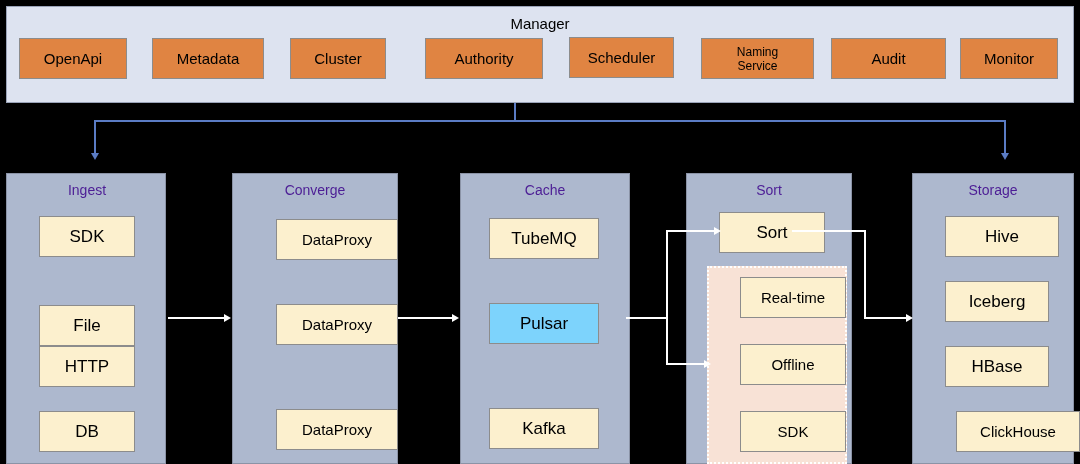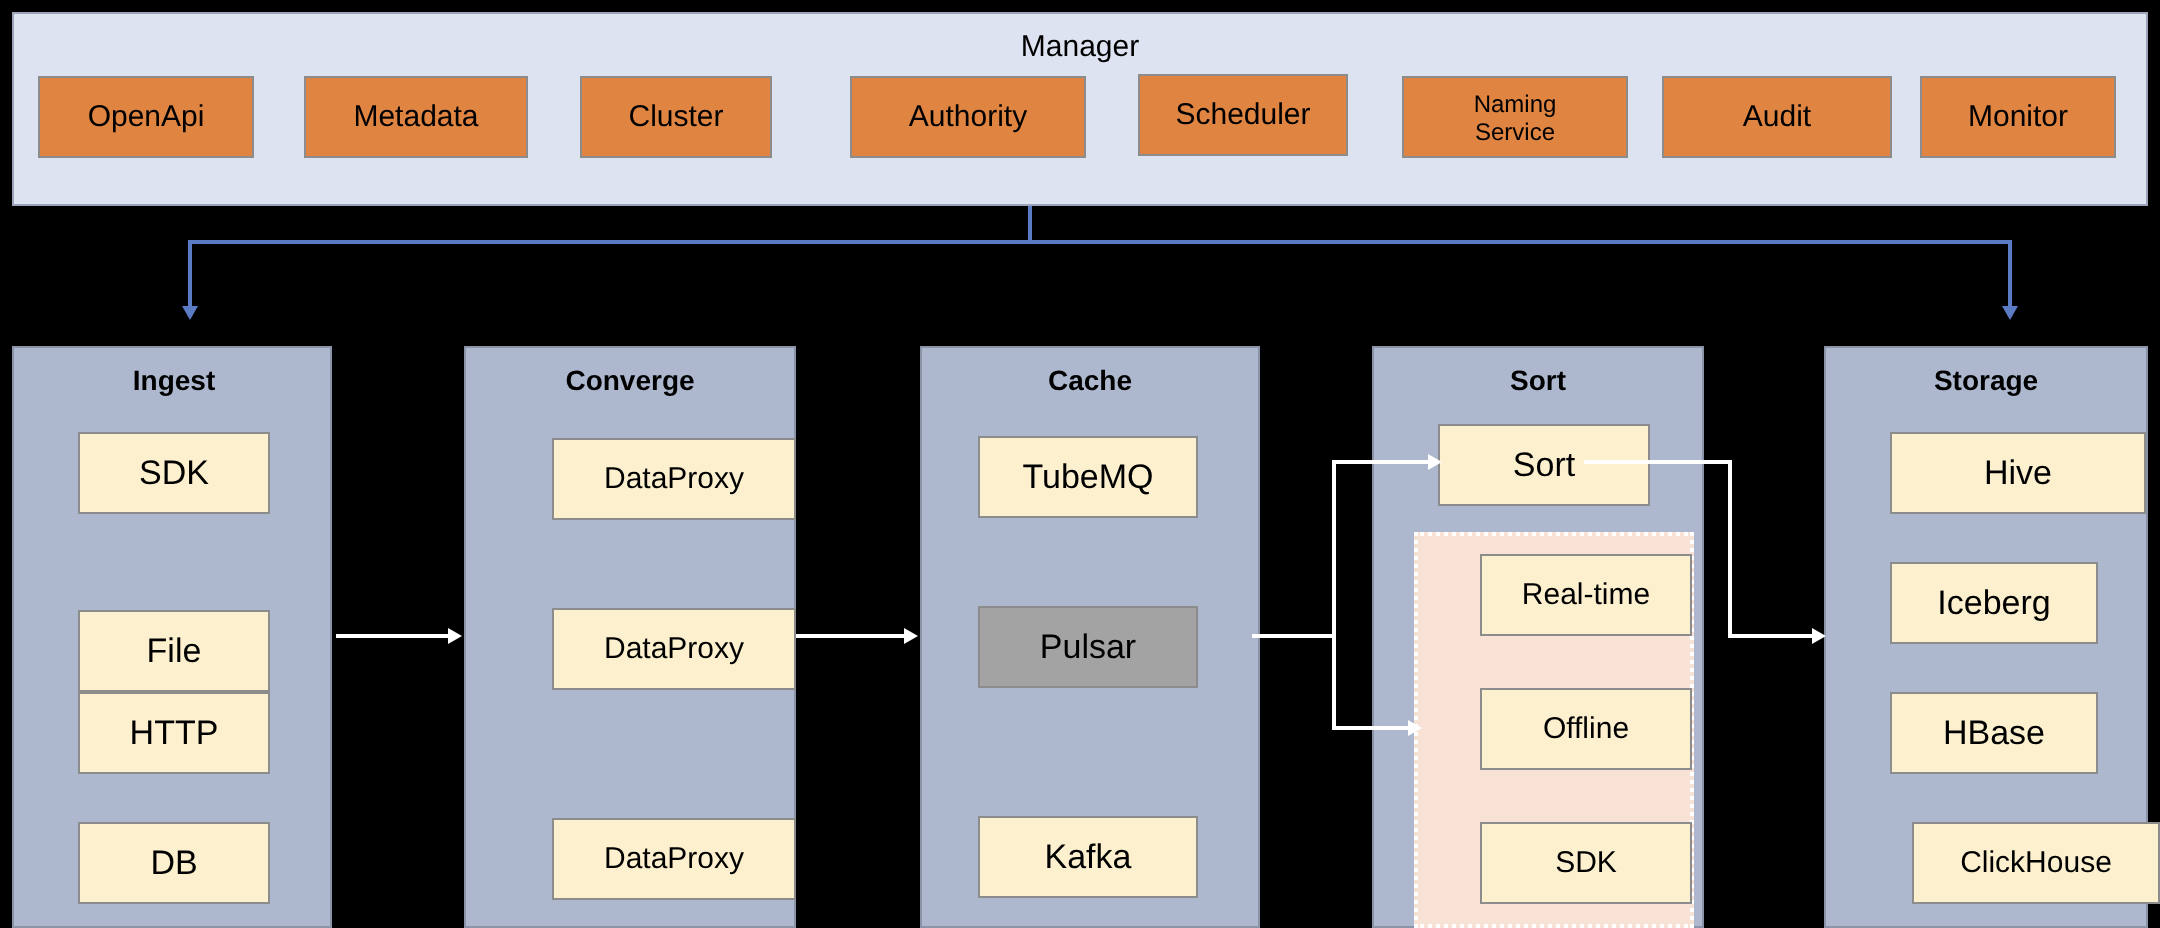--- a/index.html
+++ b/index.html
@@ -65,39 +65,38 @@
     border: 1px solid #8b93a6;
     box-sizing: border-box;
   }
   .col-title {
     position: absolute;
     left: 4px;
     top: 8px;
     width: calc(100% - 8px);
     text-align: center;
     font-size: 14px;
-    color: #000000;
+    color: #4c1d95;
     line-height: 17px;
-    font-weight: bold;
   }
   .node {
     position: absolute;
     height: 41px;
     background: #fcf0ce;
     border: 1px solid #8c8c8c;
     box-sizing: border-box;
     display: flex;
     align-items: center;
     justify-content: center;
     font-size: 17px;
     color: #000000;
     z-index: 3;
   }
   .node.accent {
-    background: #a3a3a3;
+    background: #7dd3fc;
   }
   .node.small { font-size: 15px; margin-left: 21px; }
 
   
   .subpanel {
     position: absolute;
     background: #f8e2d6;
     border: 2px dotted #ffffff;
     box-sizing: border-box;
     z-index: 1;
@@ -182,21 +181,21 @@
     <div class="node" style="left:32px; top:38px; width:106px;">Sort</div>
 
     <div class="subpanel" style="left:20px; top:92px; width:140px; height:198px;"></div>
     <div class="node small" style="left:32px; top:103px; width:106px;">Real-time</div>
     <div class="node small" style="left:32px; top:170px; width:106px;">Offline</div>
     <div class="node small" style="left:32px; top:237px; width:106px;">SDK</div>
   </div>
 
   <div class="col-panel" style="left:912px; width:162px;">
     <div class="col-title">Storage</div>
-    <div class="node" style="left:32px; top:42px;  width:128px;">Hive</div>
+    <div class="node" style="left:32px; top:42px;  width:114px;">Hive</div>
     <div class="node" style="left:32px; top:107px; width:104px;">Iceberg</div>
     <div class="node" style="left:32px; top:172px; width:104px;">HBase</div>
     <div class="node small" style="left:22px; top:237px; width:124px;">ClickHouse</div>
   </div>
 
   <div class="conn">
     <div class="hline white" style="left:168px; top:317px; width:58px;"></div>
     <div class="arrow-r white" style="left:224px; top:314px;"></div>
   </div>
 

